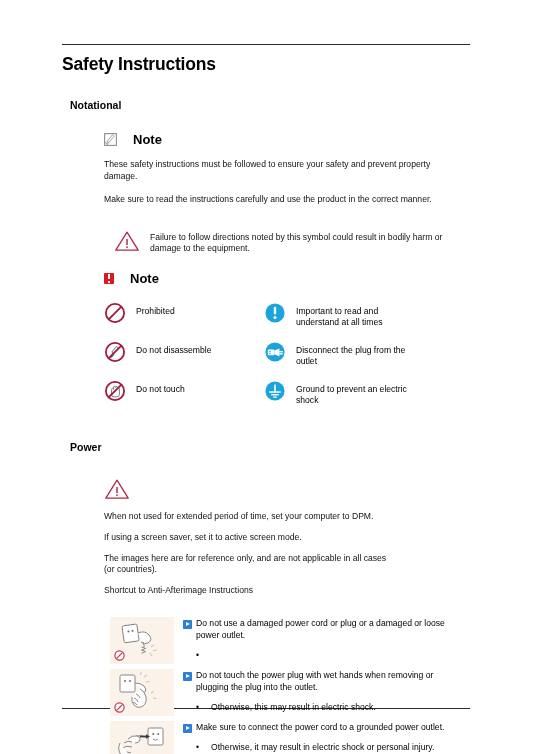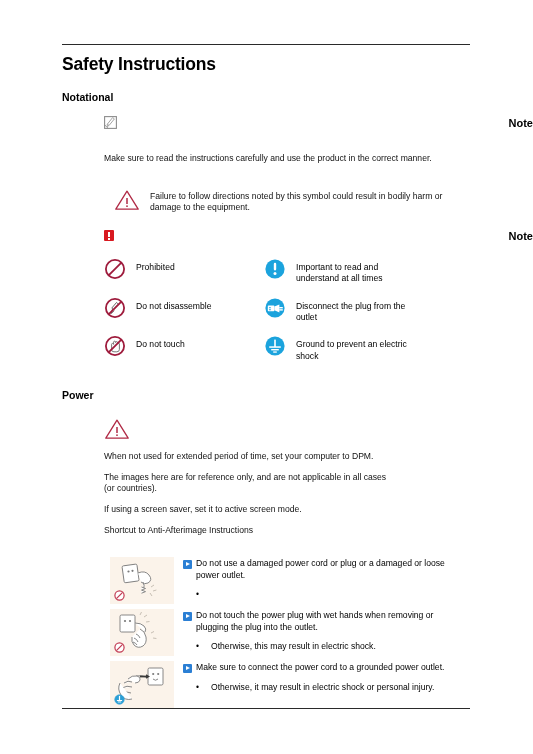--- a/index.html
+++ b/index.html
@@ -40,21 +40,21 @@
   h1.doc-title {
     margin: 0;
     padding: 0 0 0 62px;
     font-size: 17.5px;
     font-weight: bold;
     letter-spacing: -0.2px;
     line-height: 24px;
   }
 
   h2.section-head {
-    margin: 0;
+    margin: 8px;
     padding: 0 0 0 62px;
     font-size: 10.5px;
     font-weight: bold;
     line-height: 14px;
   }
 
   .indent1 { padding-left: 104px; }
 
   p.body-text {
     margin: 0;
@@ -62,23 +62,22 @@
     line-height: 11.6px;
     color: #111;
     max-width: 330px;
   }
 
   
   .icon-label {
     display: flex;
     align-items: center;
     gap: 16px;
-    font-size: 11px;
+    font-size: 13px;
     font-weight: bold;
-    justify-content: space-between;
   }
 
   
   .ico-note-pencil {
     width: 13px; height: 13px;
     display: inline-block;
     flex: 0 0 auto;
   }
   
   .ico-red-excl {
@@ -230,20 +229,21 @@
             <path d="M8.6 1.6 L3.3 8.2 L3.3 10.6 L5.1 9.4 L10.4 2.9 Z" fill="#ffffff" stroke="#9a9a9a" stroke-width="0.9"></path>
             <path d="M3.3 8.2 L5.1 9.4" stroke="#9a9a9a" stroke-width="0.8"></path>
             <path d="M0.6 8.8 L4.2 12.4" stroke="#8d8d8d" stroke-width="0.9"></path>
           </svg>
         </span>
         <span>Note</span>
       </div>
 
       <div class="spacer-12"></div>
 
+      <p class="body-text">These safety instructions must be followed to ensure your safety and prevent property damage.</p>
 
       <div class="spacer-12"></div>
 
       <p class="body-text">Make sure to read the instructions carefully and use the product in the correct manner.</p>
 
       <div class="spacer-12"></div>
 
 
       <div class="spacer-12"></div>
 
@@ -353,22 +353,22 @@
     <div class="power-warn">
       <span class="ico-warn-tri">
         <svg viewBox="0 0 26 22" width="26" height="22">
           <path d="M13 2.2 L24.2 20.2 L1.8 20.2 Z" fill="none" stroke="#b02a45" stroke-width="1.3" stroke-linejoin="round"></path>
           <rect x="12.25" y="9" width="1.5" height="6" fill="#b02a45"></rect>
           <rect x="12.25" y="16.4" width="1.5" height="1.6" fill="#b02a45"></rect>
         </svg>
       </span>
       <div class="ptexts">
         <p class="body-text">When not used for extended period of time, set your computer to DPM.</p>
+        <p class="body-text">If using a screen saver, set it to active screen mode.</p>
         <p class="body-text" style="max-width:290px;">The images here are for reference only, and are not applicable in all cases (or countries).</p>
-        <p class="body-text">If using a screen saver, set it to active screen mode.</p>
         <p class="body-text">Shortcut to Anti-Afterimage Instructions</p>
       </div>
     </div>
 
     <div class="spacer-12"></div>
 
     <div class="tip-row">
       <span class="thumb">
         <svg viewBox="0 0 64 47" width="64" height="47">
           <rect width="64" height="47" fill="#fbf3ea"></rect>

